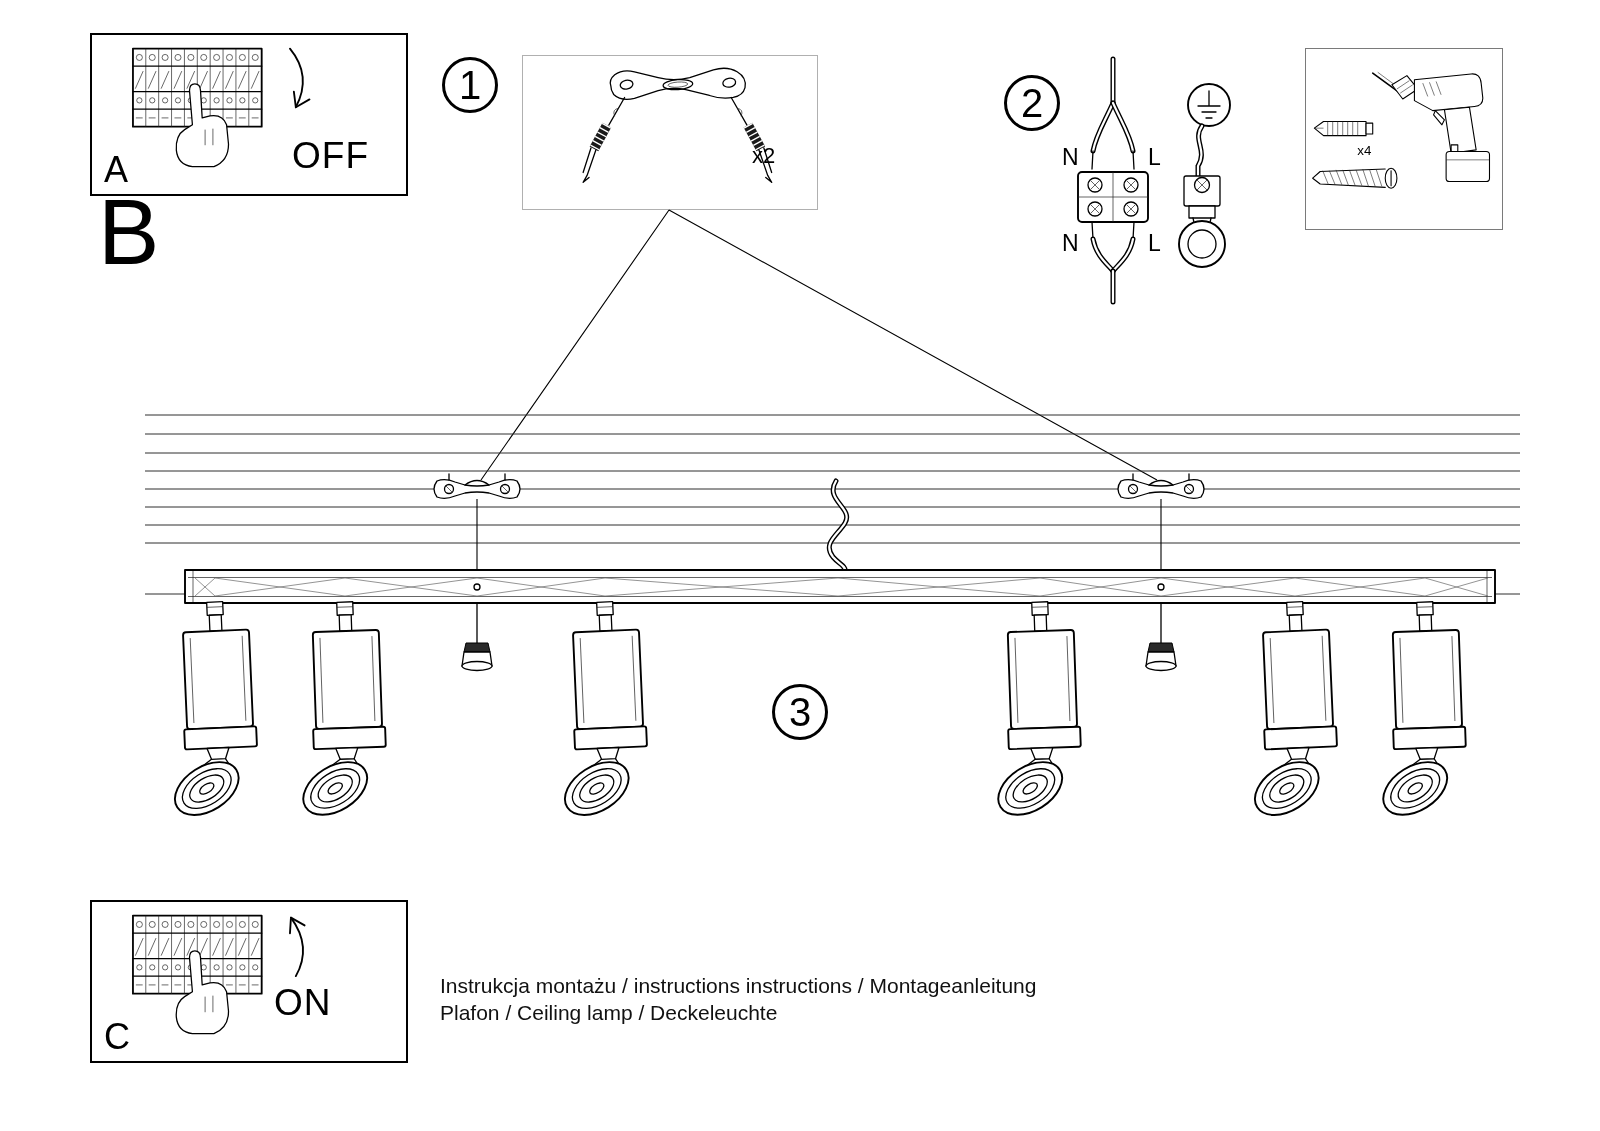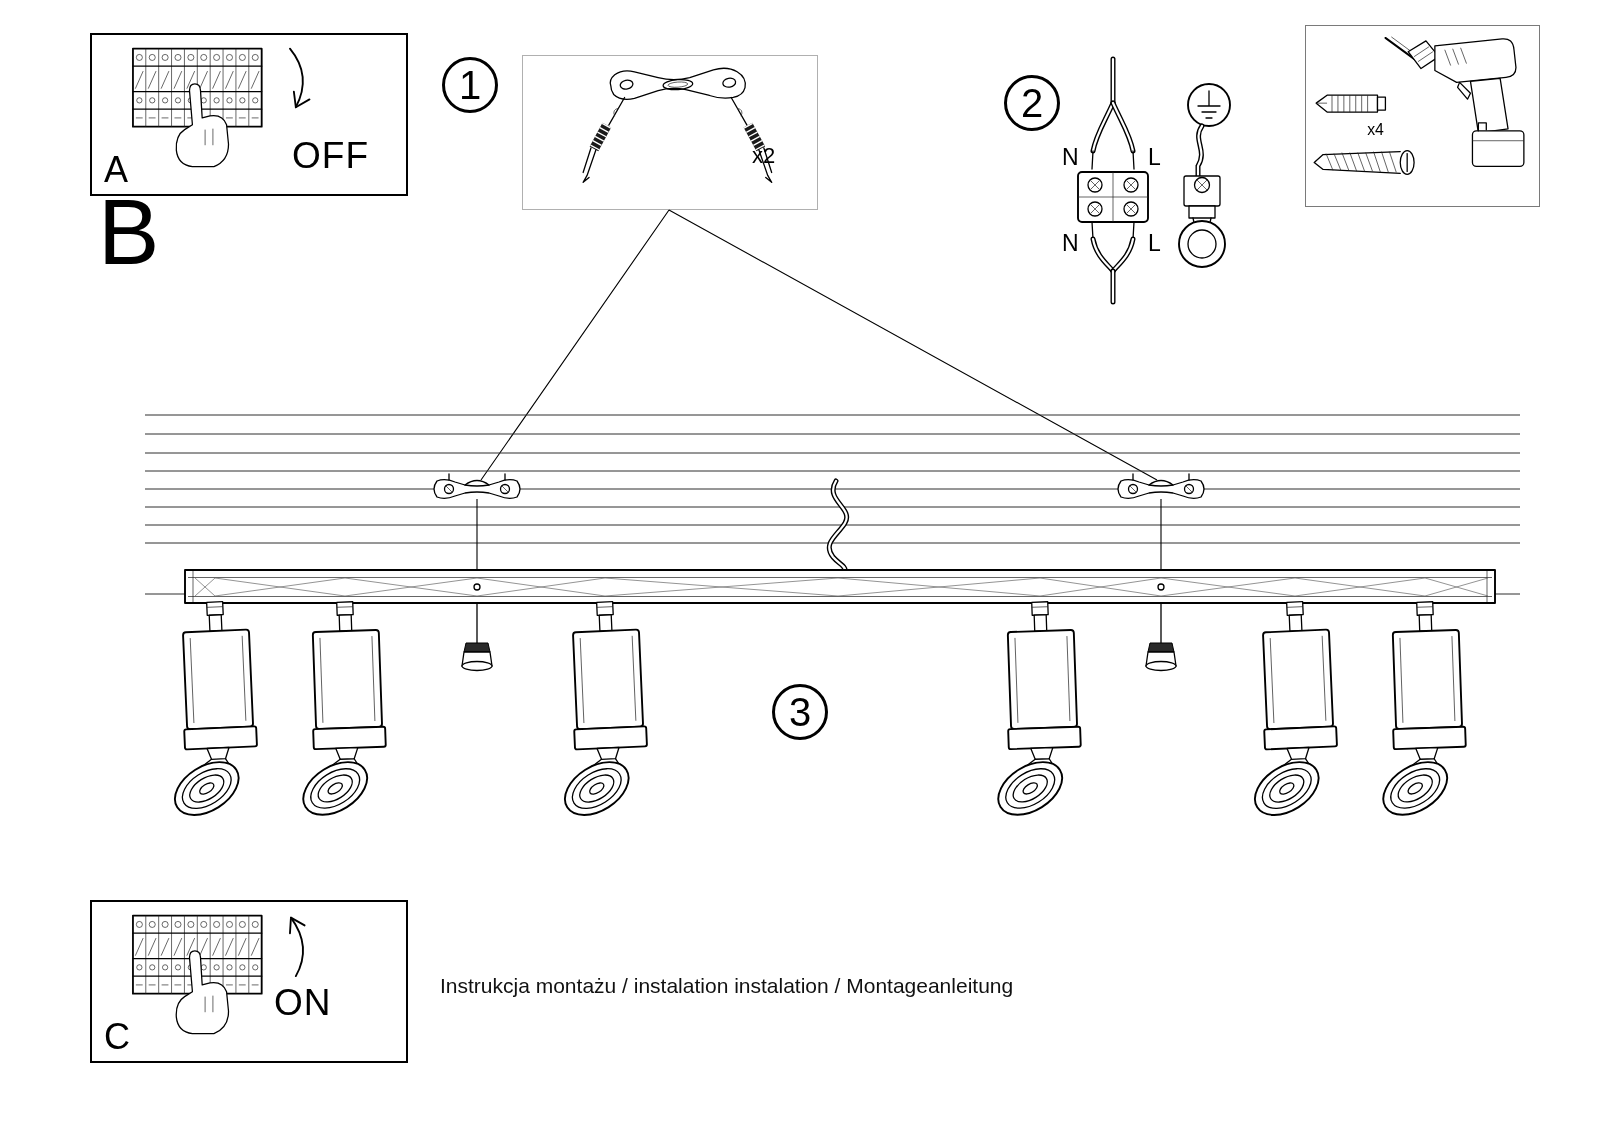--- a/index.html
+++ b/index.html
@@ -169,21 +169,21 @@
       <rect x="22" y="98" width="36" height="30" rx="2" class="ln fw"></rect>
       <circle cx="40" cy="107" r="7.5" class="ln fw"></circle>
       <path d="M35,102 L45,112 M45,102 L35,112" class="thin"></path>
       <rect x="27" y="128" width="26" height="12" class="ln fw"></rect>
       <path d="M31,140 L33,149 M49,140 L47,149" class="ln"></path>
       <circle cx="40" cy="166" r="23" class="ln2 fw"></circle>
       <circle cx="40" cy="166" r="14" class="ln"></circle>
     </g>
   </svg>
 
-  <div class="toolbox" style="left:1305px; top:25px; width:235px; height:182px;">
+  <div class="toolbox" style="left:1305px; top:48px; width:198px; height:182px;">
     <svg viewBox="0 0 235 182">
       <g>
         <path d="M80,12 L110,34" class="ln2"></path>
         <path d="M86,11 L105,25" class="thin"></path>
         <path d="M103,26 L121,15 L134,31 L116,43 Z" class="ln fw"></path>
         <path d="M109,31 L124,21 M113,36 L128,26" class="thin"></path>
         <path d="M130,20 L198,13 Q209,12 210,24 L212,42 Q212,51 202,52 L152,57 L130,45 Z" class="ln fw"></path>
         <path d="M140,24 L146,40 M148,23 L154,39 M156,22 L162,38" class="thin"></path>
         <path d="M155,57 L166,68 L163,74 L153,62 Z" class="ln fw"></path>
         <path d="M166,56 L196,53 L204,104 L174,108 Z" class="ln fw"></path>
@@ -304,16 +304,17 @@
       <g>
         <path d="M207,76 Q224,46 202,16" class="ln2"></path>
         <path d="M202,16 L201,32 M202,16 L216,24" class="ln2"></path>
       </g>
     </svg>
     <div class="corner-letter" style="left:12px; top:114px;">C</div>
     <div class="state-label" style="left:182px; top:80px;">ON</div>
   </div>
 
   <div class="footer" style="left:440px; top:972px;">
-    <div>Instrukcja montażu / instalation instalation / Montageanleitung</div>
+    <div>Instrukcja montażu / instructions instructions / Montageanleitung</div>
+    <div>Plafon / Ceiling lamp / Deckeleuchte</div>
   </div>
 
 </div>
 
 </body></html>

